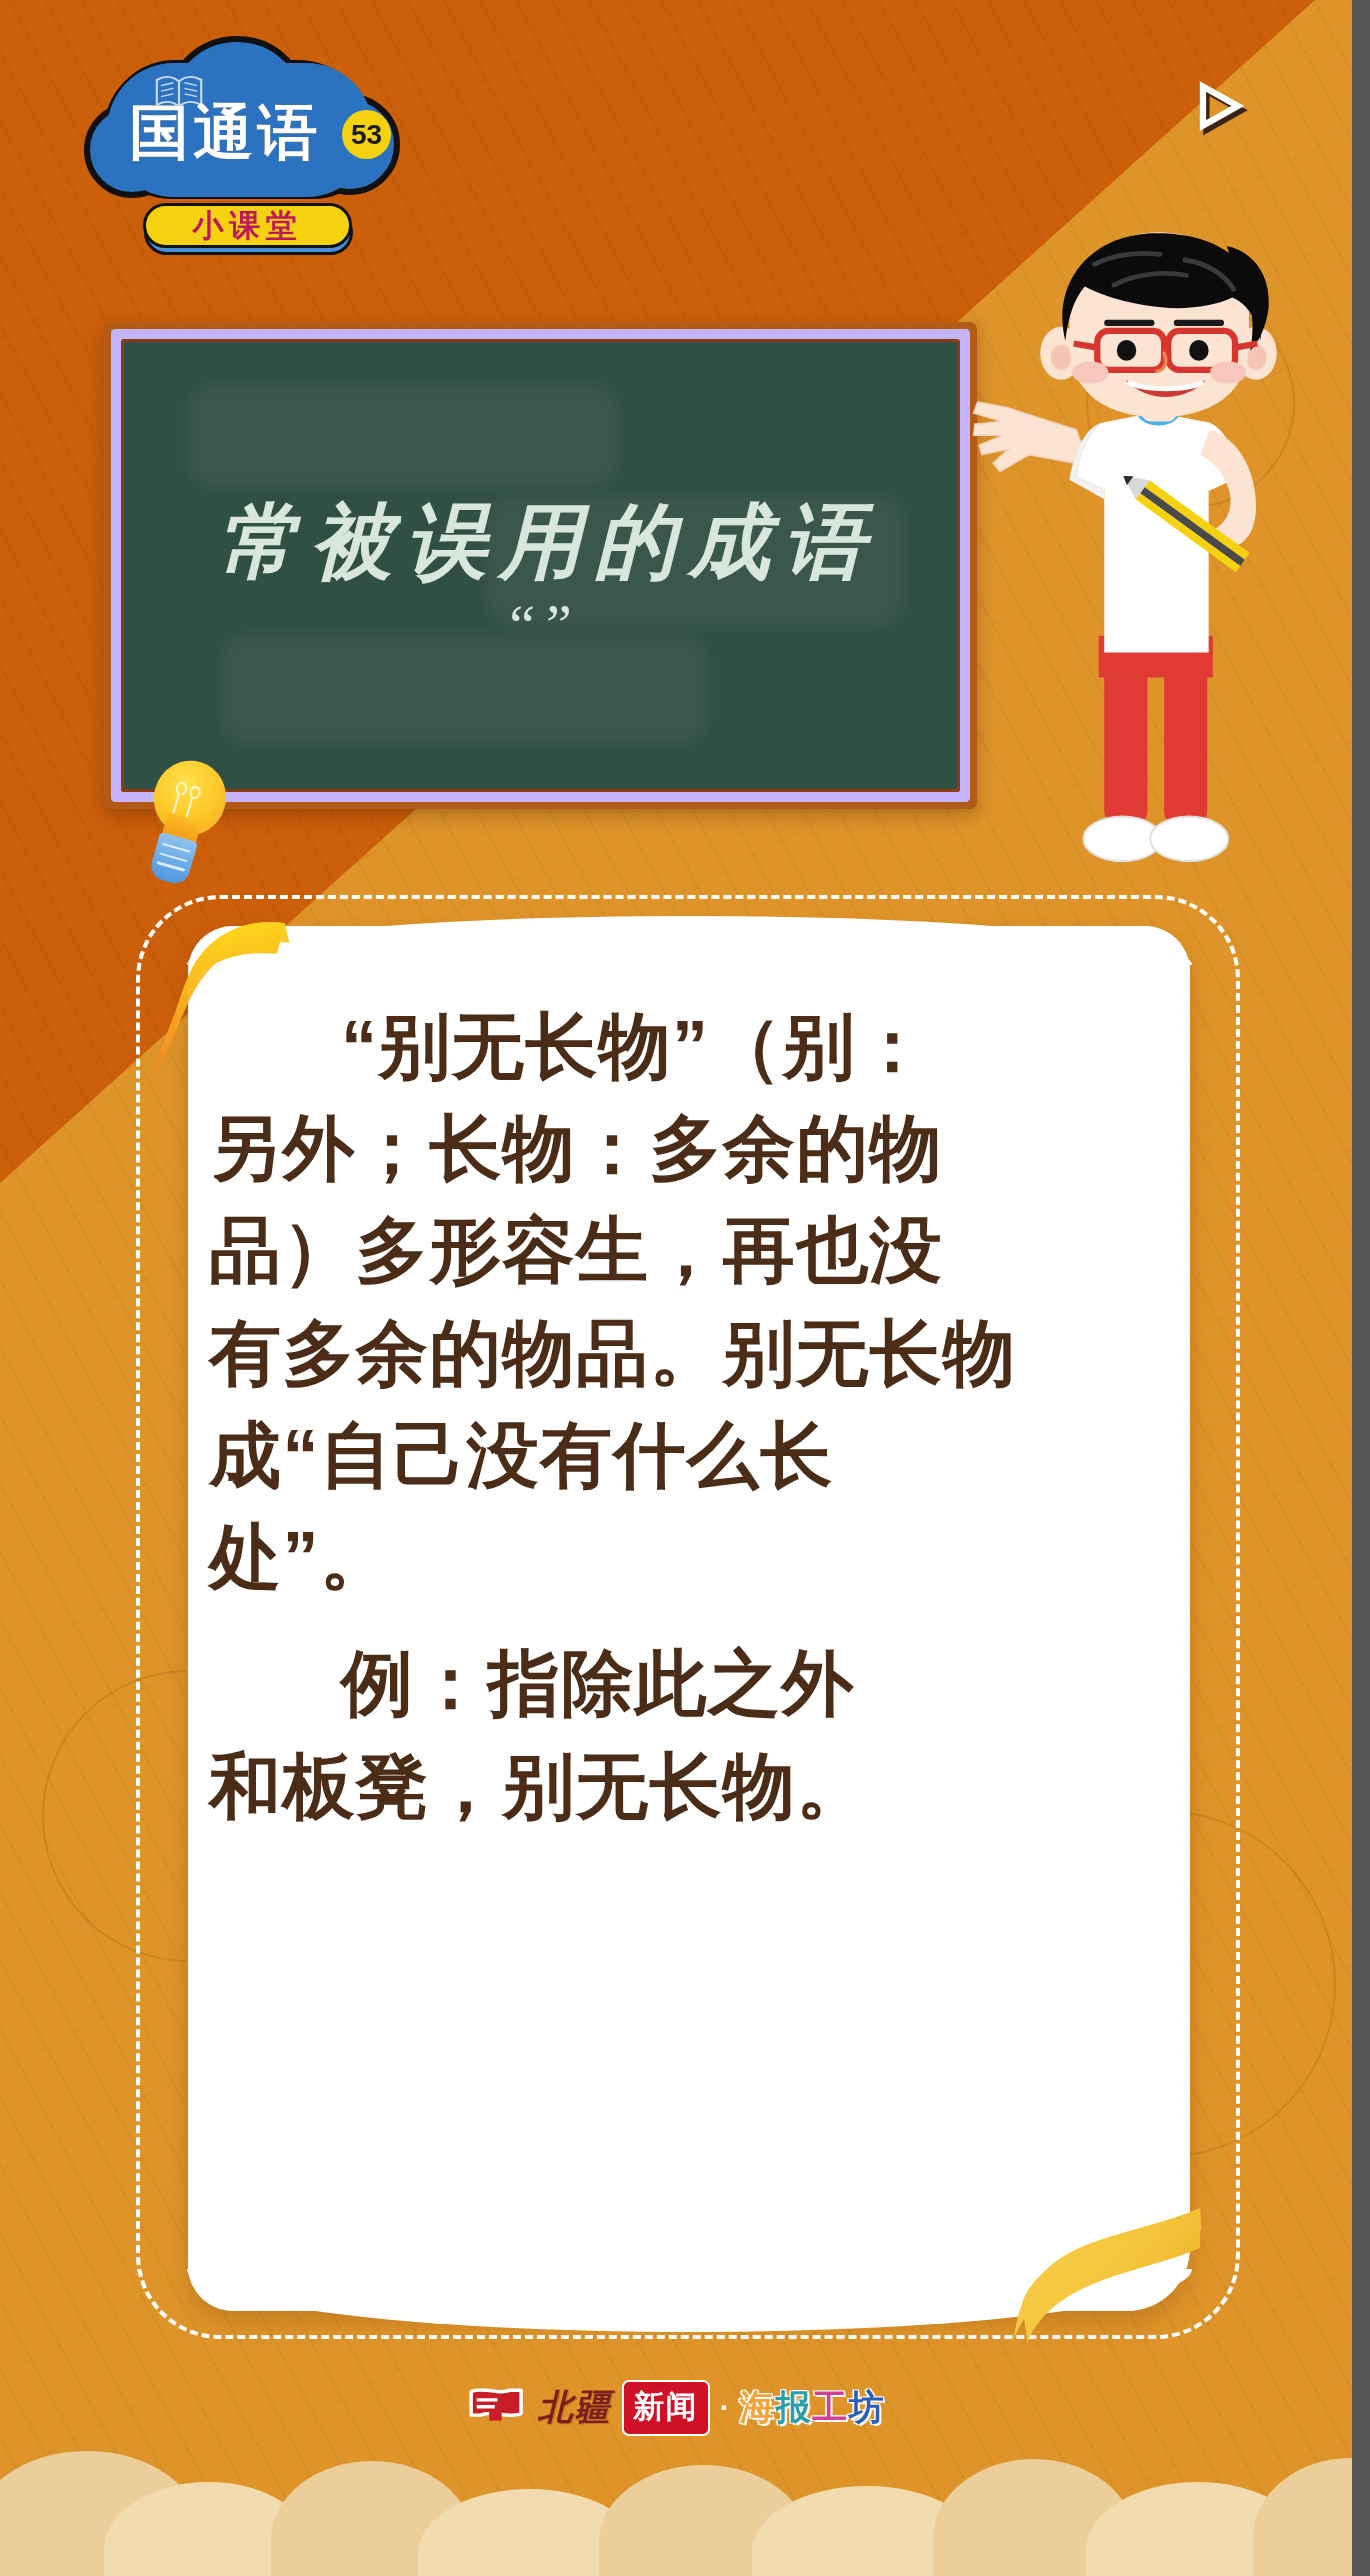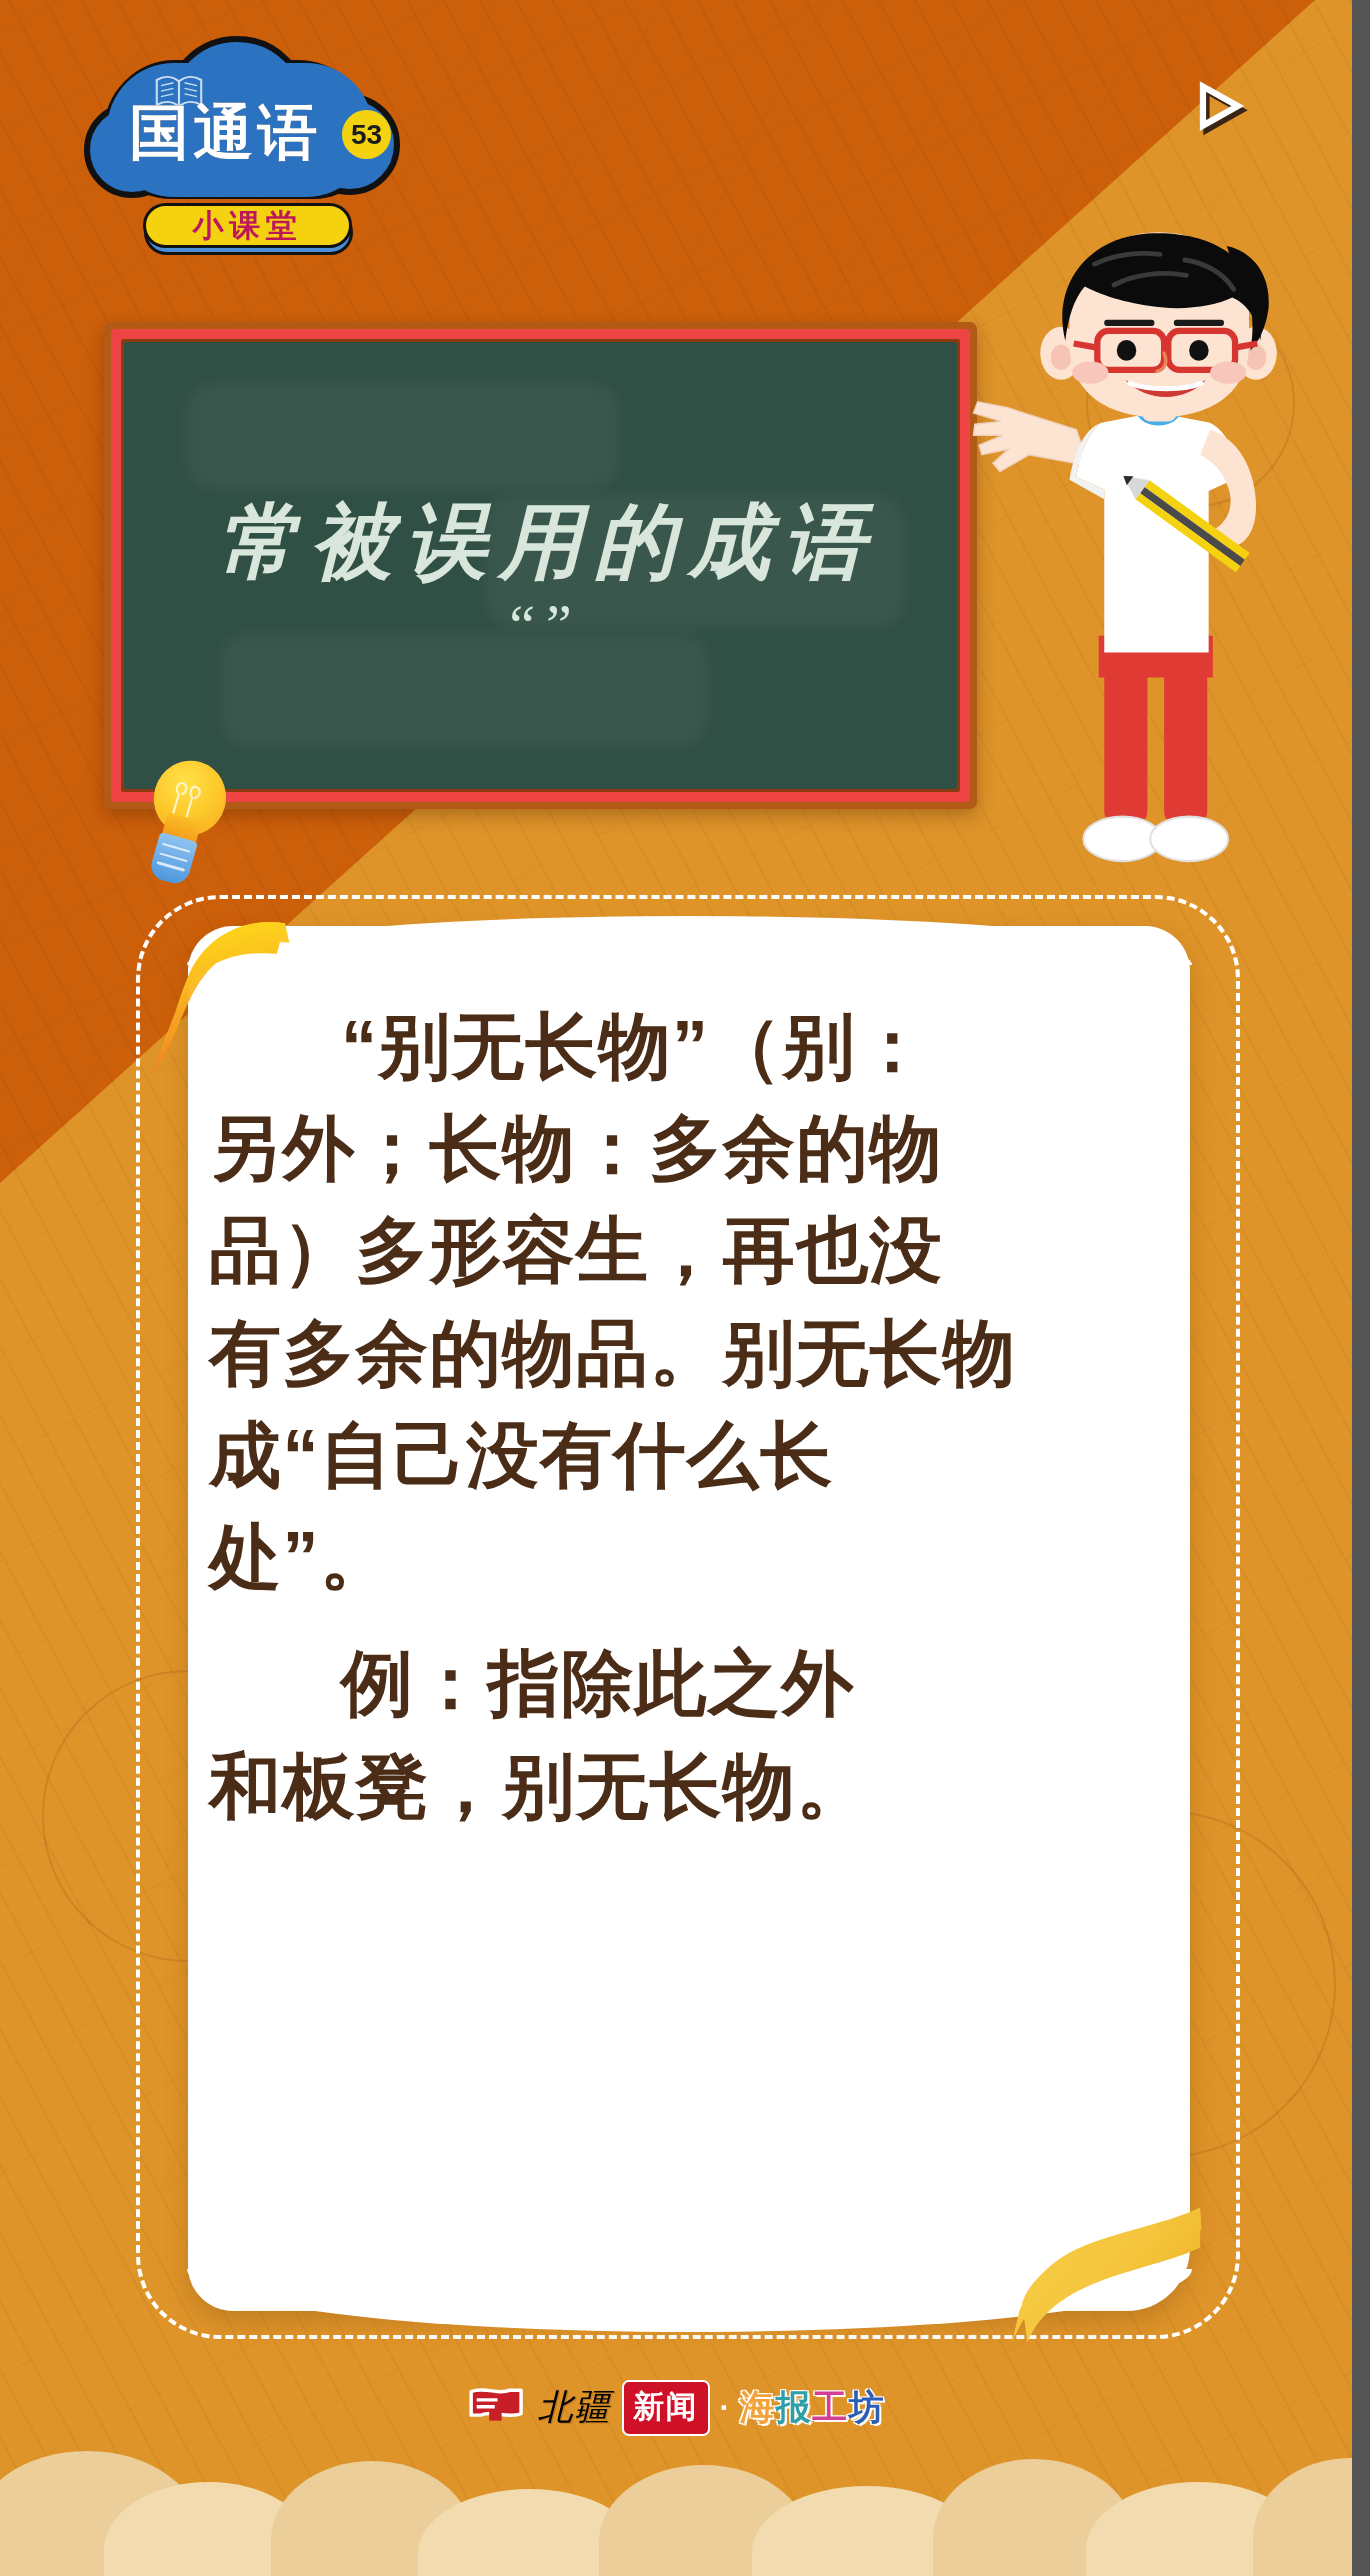--- a/index.html
+++ b/index.html
@@ -95,21 +95,21 @@
 
   
   .board-outer{
     position:absolute; left:104px; top:322px; width:873px; height:487px;
     background:#B35A16;
     border-radius:7px;
     padding:7px;
     box-shadow:0 7px 18px rgba(60,25,0,.30);
   }
   .board-bevel{
-    width:100%; height:100%; background:#ef4444; border-radius:4.2px; padding:9.7px;
+    width:100%; height:100%; background:#c4b5fd; border-radius:4.2px; padding:9.7px;
   }
   .board-bevel2{
     width:100%; height:100%; background:#8C3A12; border-radius:2.8px; padding:3.5px;
   }
   .board{
     width:100%; height:100%;
     background:#315045; border-radius:2.1px;
     position:relative; overflow:hidden;
     display:flex; flex-direction:column; align-items:center; justify-content:center;
   }
@@ -197,21 +197,21 @@
   .footer{
     position:absolute; left:0; right:0; top:2380px;
     display:flex; align-items:center; justify-content:center; gap:9.7px;
     z-index:8;
   }
   .footer .flag{
     width:61px; height:43px; position:relative;
   }
   .footer .flag svg{ width:100%; height:100%; }
   .footer .bj{
-    font-size:35px; font-weight:normal; color:#000000;
+    font-size:35px; font-weight:bold; color:#7f1d1d;
     font-family:"Liberation Serif", serif; font-style:italic;
     letter-spacing:2.1px;
     text-shadow:1.4px 1.4px 0 rgba(150,90,20,.45);
   }
   .footer .news{
     background:#CE1126; color:#fff;
     font-size:31px; font-weight:bold; letter-spacing:1.4px;
     padding:3.5px 9.7px 6.3px; border-radius:7px;
     border:2.8px solid #fff;
   }

